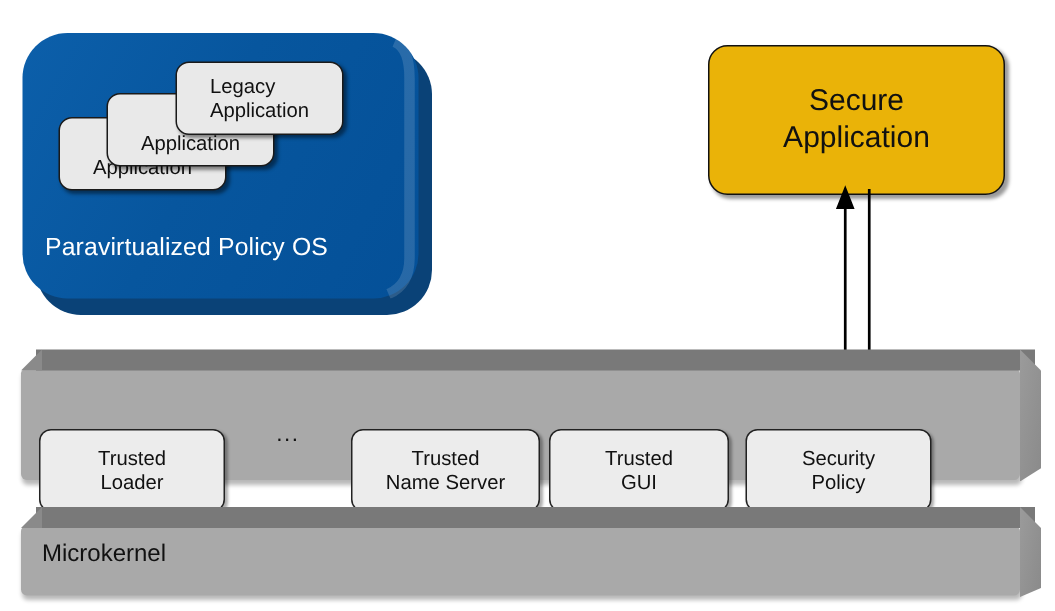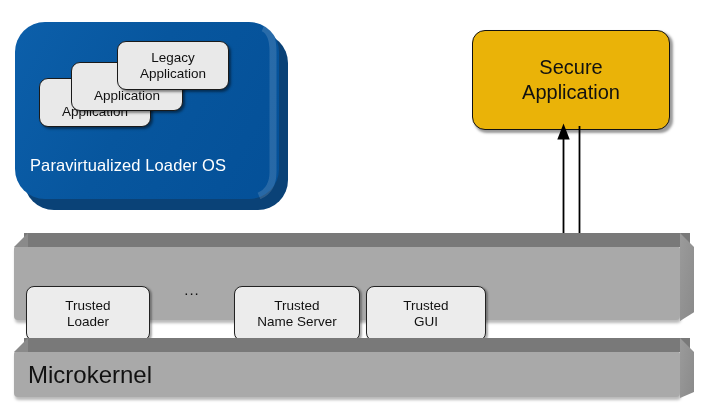--- a/index.html
+++ b/index.html
@@ -15,21 +15,21 @@
       background:linear-gradient(125deg,#0a5ba6 0%,#0a579f 40%,#05529a 72%,#07graph 100%);
       background:linear-gradient(118deg,#0c5faa 0%,#07569e 45%,#045098 100%);}
   .vm-label{position:absolute;left:30px;top:156px;width:246px;
             color:#ffffff;font-size:16.5px;letter-spacing:0.1px;white-space:nowrap;}
 
   
   .appcard{position:absolute;width:110px;height:47px;border-radius:9px;
            background:#e9e9e9;border:1.6px solid #1a1a1a;
            box-shadow:2px 2px 2.5px rgba(0,0,0,0.45);
            display:flex;align-items:center;justify-content:center;}
-  .appcard span{display:block;text-align:center;font-size:13.5px;color:#111;
+  .appcard span{display:block;font-size:13.5px;color:#111;
                 line-height:15.5px;white-space:nowrap;}
   .appcard.c1{left:39px;top:78px;z-index:3;}
   .appcard.c2{left:71px;top:62px;z-index:4;}
   .appcard.c3{left:117px;top:41px;z-index:5;}
   .appcard.c1 span,.appcard.c2 span{position:relative;top:9px;}
 
   
   .secure{position:absolute;left:472px;top:30px;width:196px;height:98px;
           border-radius:13px;background:#eab308;border:1.7px solid #111;
           box-shadow:2.5px 2.5px 2.5px rgba(0,0,0,0.40);
@@ -53,21 +53,21 @@
   .slab .sideFix{position:absolute;left:666px;top:0;width:14px;height:88px;
               background:linear-gradient(100deg,#9b9b9b,#8a8a8a);
               clip-path:polygon(0 0,100% 14px,100% 90%,0 100%);
               border-radius:0 4px 6px 0;}
 
   .services{left:14px;top:233px;width:690px;height:90px;}
   .kernel{left:14px;top:338px;width:690px;height:60px;}
   .kernel .face{top:13px;height:46px;}
   .kernel .sideFix{height:60px;}
 
-  .kernel-label{position:absolute;left:28px;top:361px;font-size:24px;color:#111;
+  .kernel-label{position:absolute;left:28px;top:361px;font-size:16px;color:#111;
                 white-space:nowrap;}
 
   
   .svc{position:absolute;height:53px;border-radius:8px;background:#ececec;
        border:1.5px solid #222;box-shadow:1.5px 1.5px 2px rgba(0,0,0,0.32);
        display:flex;align-items:center;justify-content:center;margin-top:24px;}
   .svc span{display:block;text-align:center;font-size:13.5px;color:#111;
             line-height:16px;white-space:nowrap;}
   .svc.s0{left:26px;top:262px;width:122px;}
   .svc.s1{left:234px;top:262px;width:124px;}
@@ -91,21 +91,21 @@
   <div class="appcard c1">
     <span>Application</span>
   </div>
   <div class="appcard c2">
     <span>Application</span>
   </div>
   <div class="appcard c3">
     <span>Legacy<br>Application</span>
   </div>
 
-  <div class="vm-label">Paravirtualized Loader OS</div>
+  <div class="vm-label">Paravirtualized Policy OS</div>
 
   <div class="secure">
     <span>Secure<br>Application</span>
   </div>
 
   <svg class="arrows" viewBox="0 0 60 155">
     <g stroke="#000" stroke-width="1.8" fill="#000">
 
       <line x1="18.5" y1="150" x2="18.5" y2="15"></line>
       <polygon points="18.5,6 13.6,18.5 23.4,18.5"></polygon>
@@ -125,20 +125,23 @@
   <div class="svc s0">
     <span>Trusted<br>Loader</span>
   </div>
   <div class="ellipsis">...</div>
   <div class="svc s1">
     <span>Trusted<br>Name Server</span>
   </div>
   <div class="svc s2">
     <span>Trusted<br>GUI</span>
   </div>
+  <div class="svc s3">
+    <span>Security<br>Policy</span>
+  </div>
 
   <div class="slab kernel">
     <div class="face"></div>
     <div class="top"></div>
     <div class="capL"></div>
     <div class="sideFix"></div>
   </div>
   <div class="kernel-label">Microkernel</div>
 
 </div>

